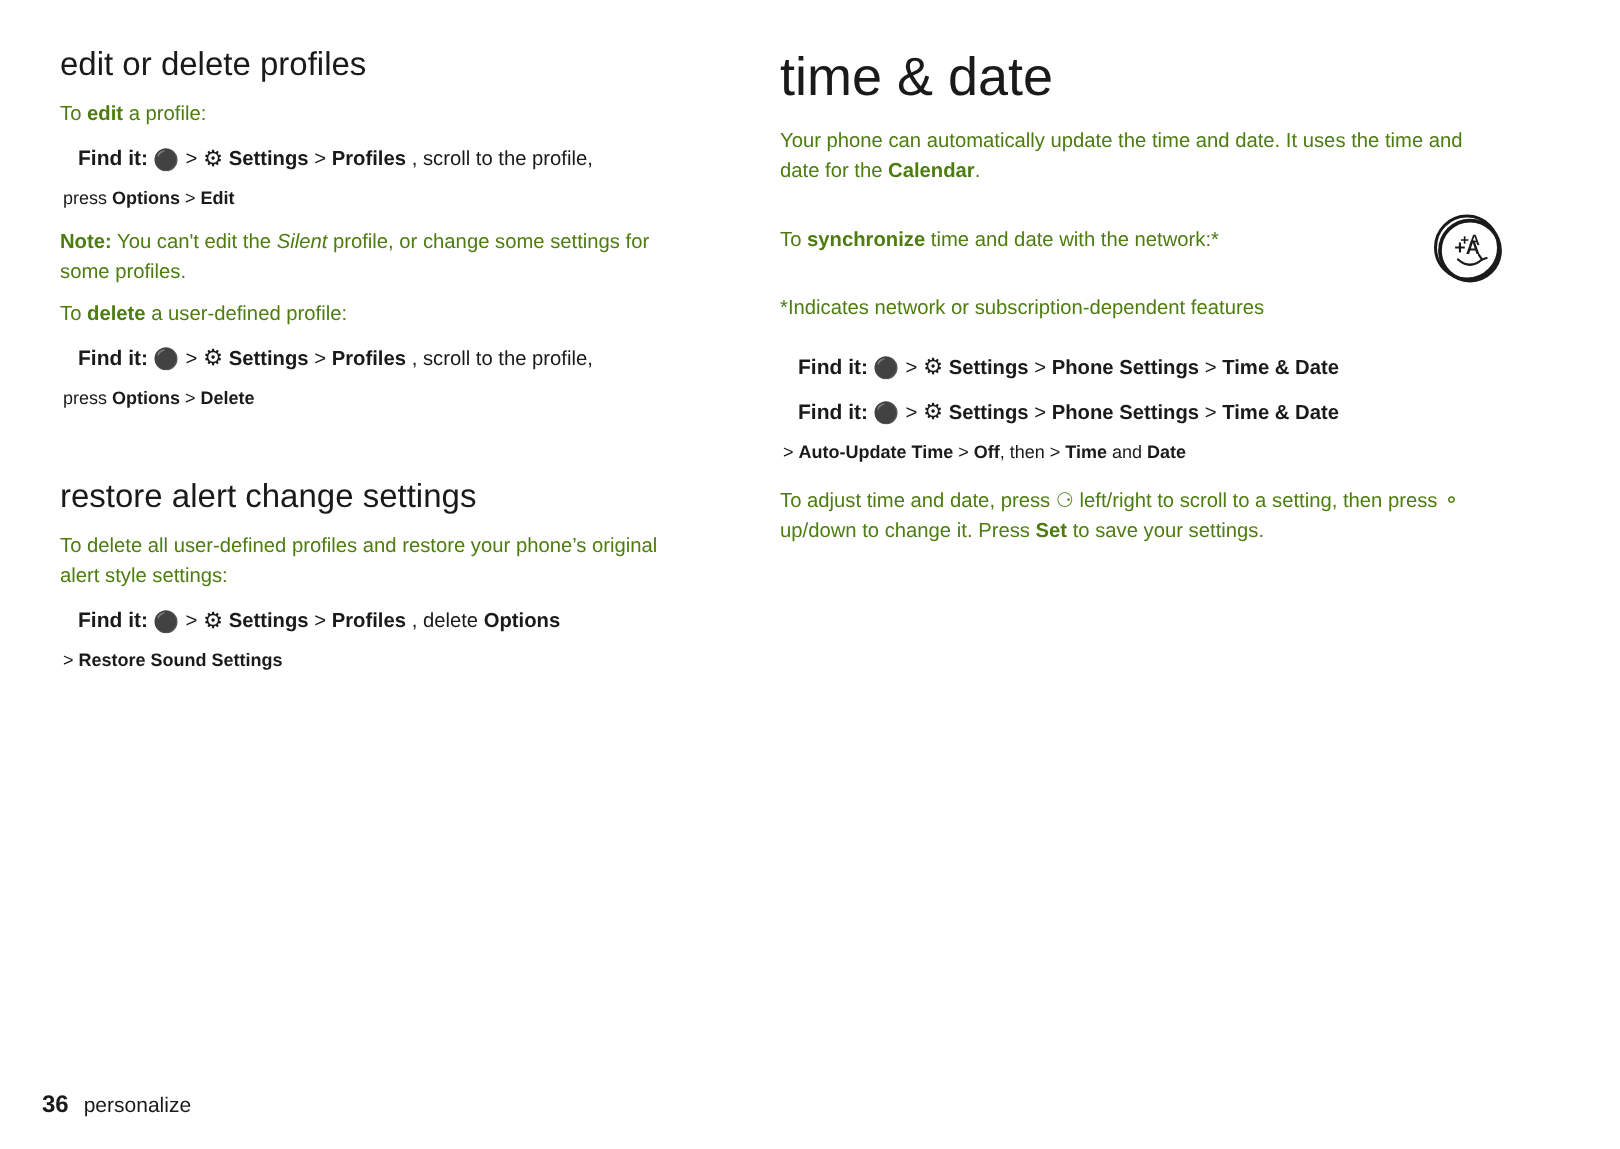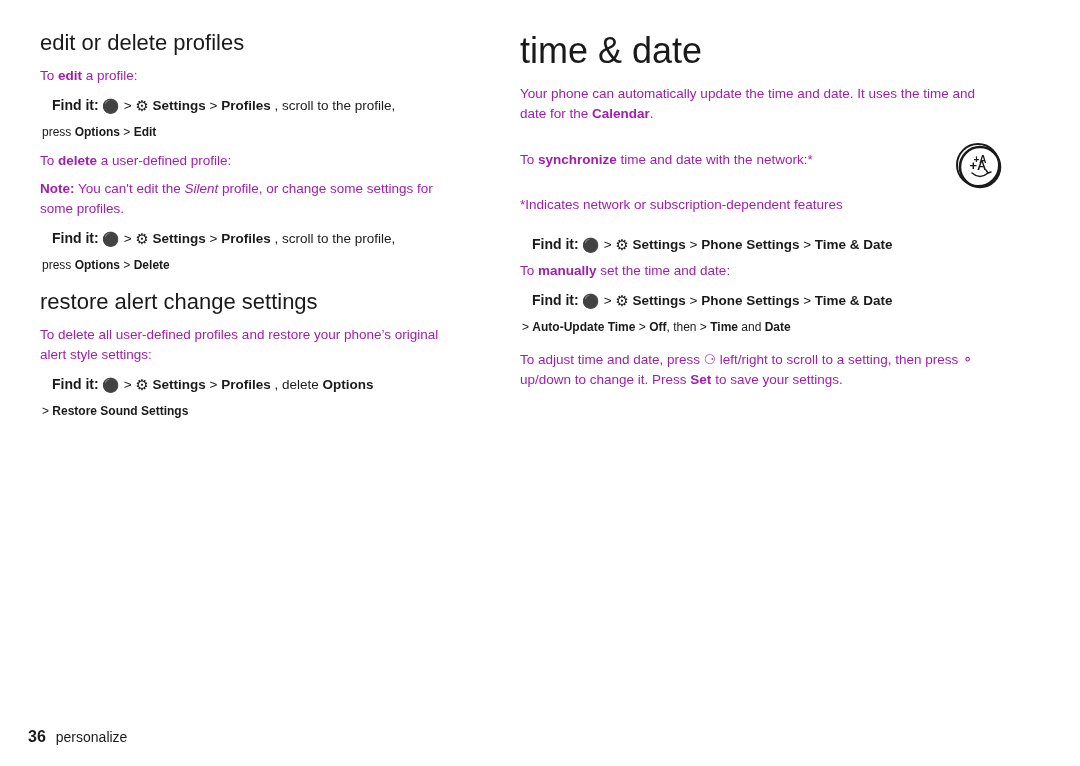--- a/index.html
+++ b/index.html
@@ -38,41 +38,41 @@
     .section-title-large {
       font-size: 36px;
       font-weight: normal;
       color: #1a1a1a;
       margin-bottom: 12px;
       font-family: 'Arial', sans-serif;
     }
     .body-text {
       font-size: 13.5px;
       line-height: 1.5;
-      color: #a21caf;
+      color: #4d7c0f;
       margin-bottom: 8px;
     }
     .find-it-line {
       font-size: 13.5px;
       line-height: 1.6;
       margin-bottom: 4px;
     }
     .find-it-label {
       font-size: 14px;
       font-weight: bold;
       padding-left: 12px;
     }
     .small-text {
       font-size: 12px;
       line-height: 1.5;
     }
     .bold { font-weight: bold; }
     .italic { font-style: italic; }
     .section-gap { margin-bottom: 18px; }
-    .section-gap-large { margin-bottom: 15px; }
+    .section-gap-large { margin-bottom: 44px; }
     .sub-path {
       font-size: 12px;
       margin-left: 2px;
       margin-bottom: 10px;
       display: block;
     }
     .footer {
       position: absolute;
       bottom: 20px;
       left: 28px;
@@ -138,25 +138,25 @@
         <span> &gt; </span>
         <span class="gear-sym">⚙</span>
         <span class="bold"> Settings</span>
         <span> &gt; </span>
         <span class="bold">Profiles</span>
         <span>, scroll to the profile,</span>
       </p>
       <span class="sub-path small-text">press <span class="bold">Options</span> &gt; <span class="bold">Edit</span></span>
 
       <p class="body-text">
+        <span class="bold">Note:</span><span> You can't edit the </span><span class="italic">Silent</span><span> profile, or change some settings for some profiles.</span>
+      </p>
+
+      <p class="body-text">
         <span>To </span><span class="bold">delete</span><span> a user-defined profile:</span>
-      </p>
-
-      <p class="body-text">
-        <span class="bold">Note:</span><span> You can't edit the </span><span class="italic">Silent</span><span> profile, or change some settings for some profiles.</span>
       </p>
 
       <p class="find-it-line">
         <span class="find-it-label bold">Find it:</span>
         <span class="nav-sym">⚫</span>
         <span> &gt; </span>
         <span class="gear-sym">⚙</span>
         <span class="bold"> Settings</span>
         <span> &gt; </span>
         <span class="bold">Profiles</span>
@@ -217,23 +217,20 @@
         <span class="nav-sym">⚫</span>
         <span> &gt; </span>
         <span class="gear-sym">⚙</span>
         <span class="bold"> Settings</span>
         <span> &gt; </span>
         <span class="bold">Phone Settings</span>
         <span> &gt; </span>
         <span class="bold">Time &amp; Date</span>
       </p>
 
-      <p class="body-text">
-        <span>To </span><span class="bold">manually</span><span> set the time and date:</span>
-      </p>
 
       <p class="find-it-line" style="margin-top:6px;">
         <span class="find-it-label bold">Find it:</span>
         <span class="nav-sym">⚫</span>
         <span> &gt; </span>
         <span class="gear-sym">⚙</span>
         <span class="bold"> Settings</span>
         <span> &gt; </span>
         <span class="bold">Phone Settings</span>
         <span> &gt; </span>

